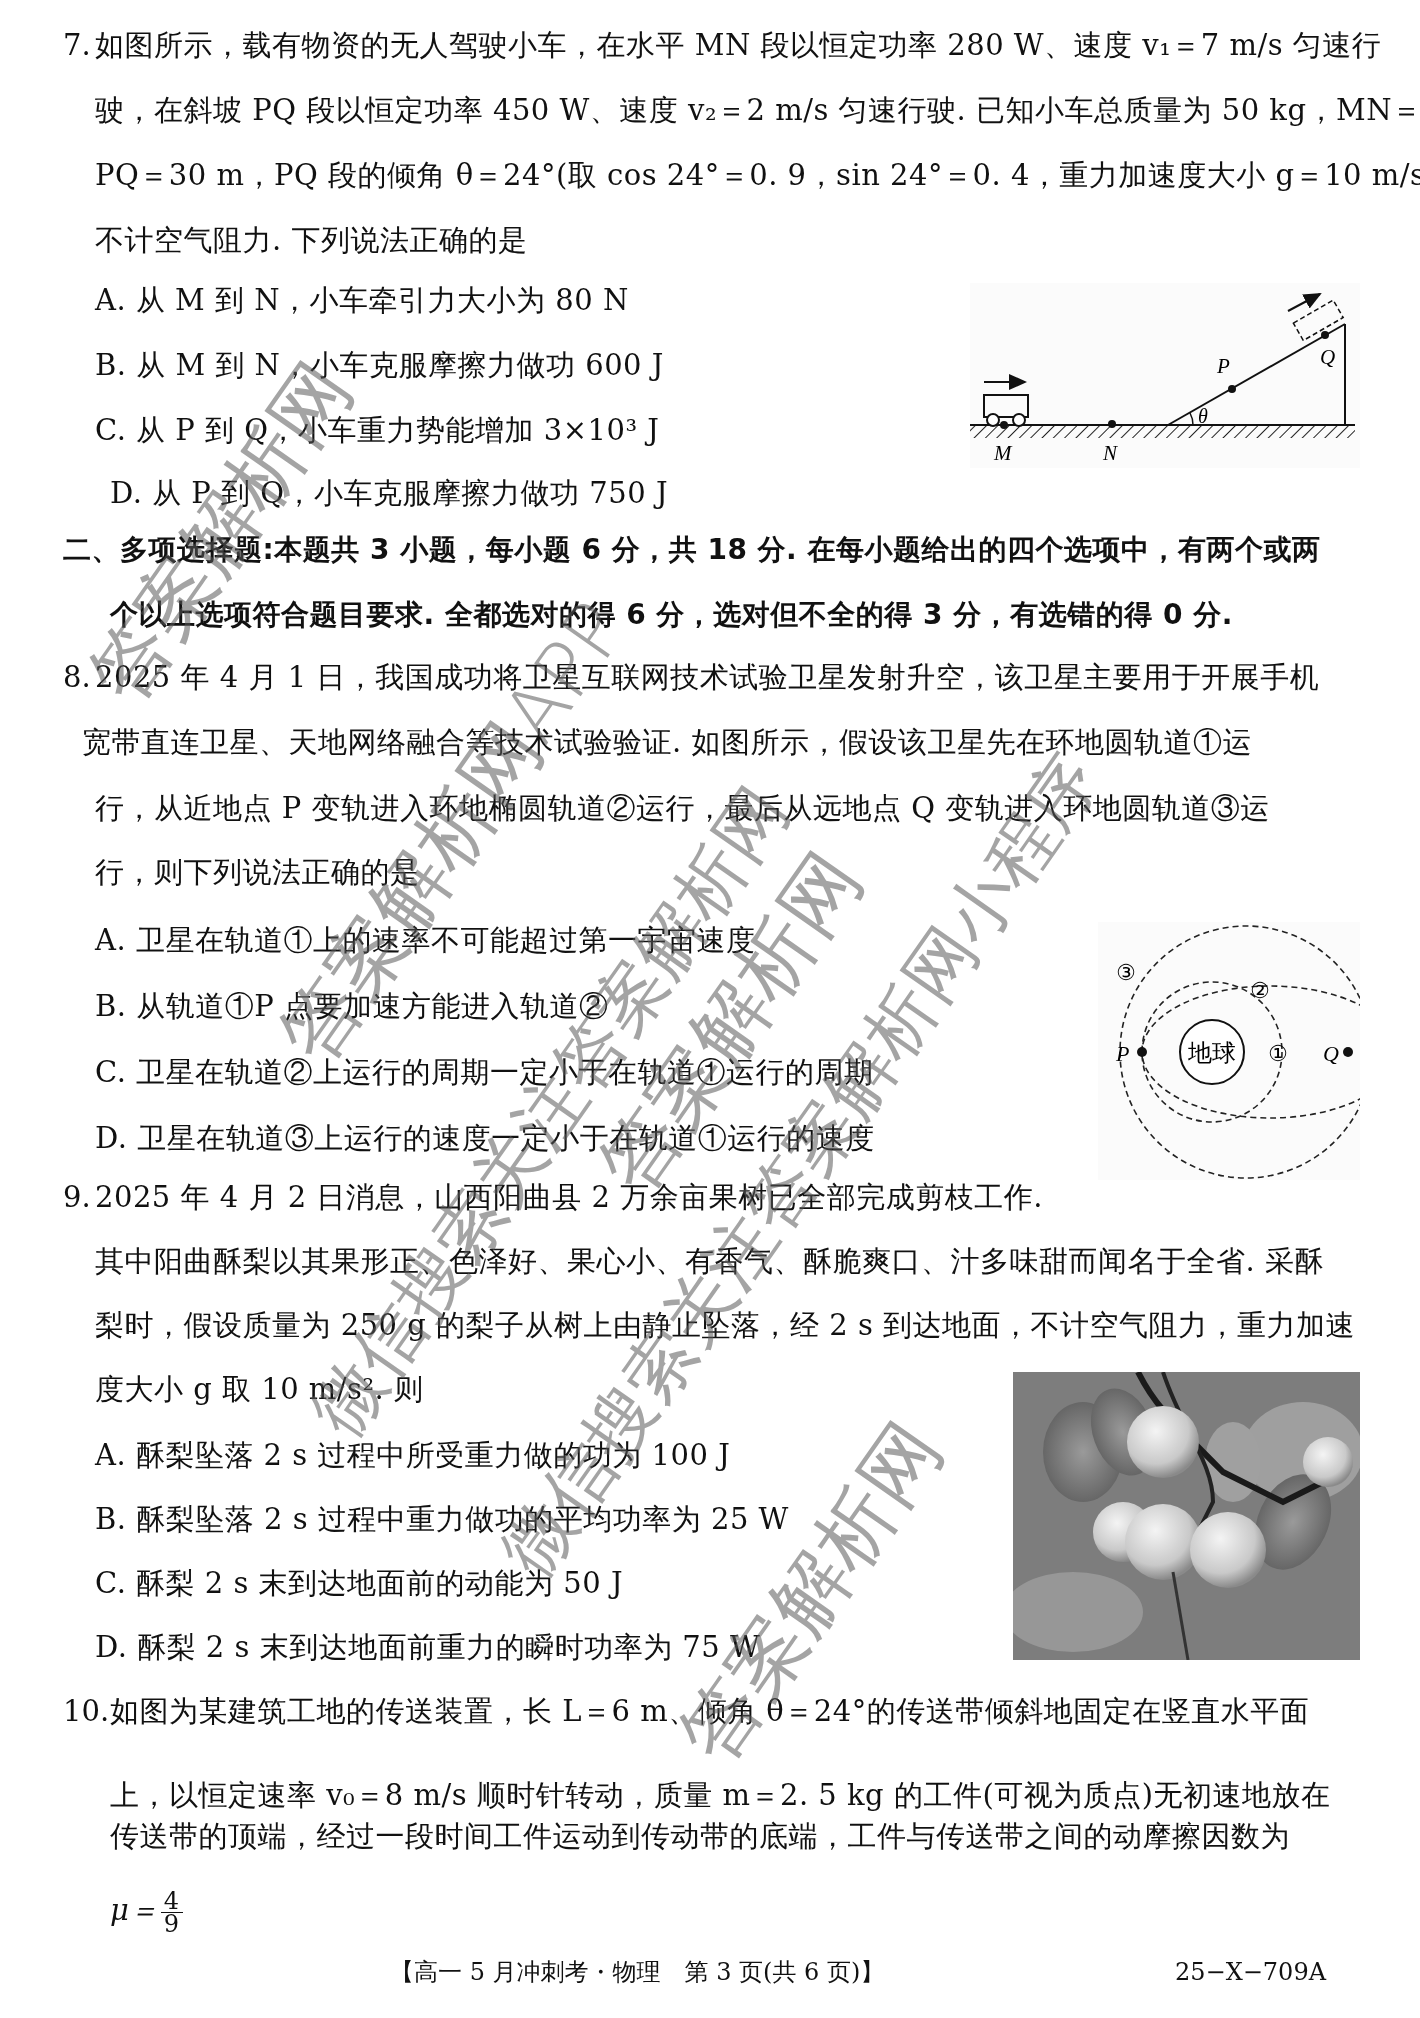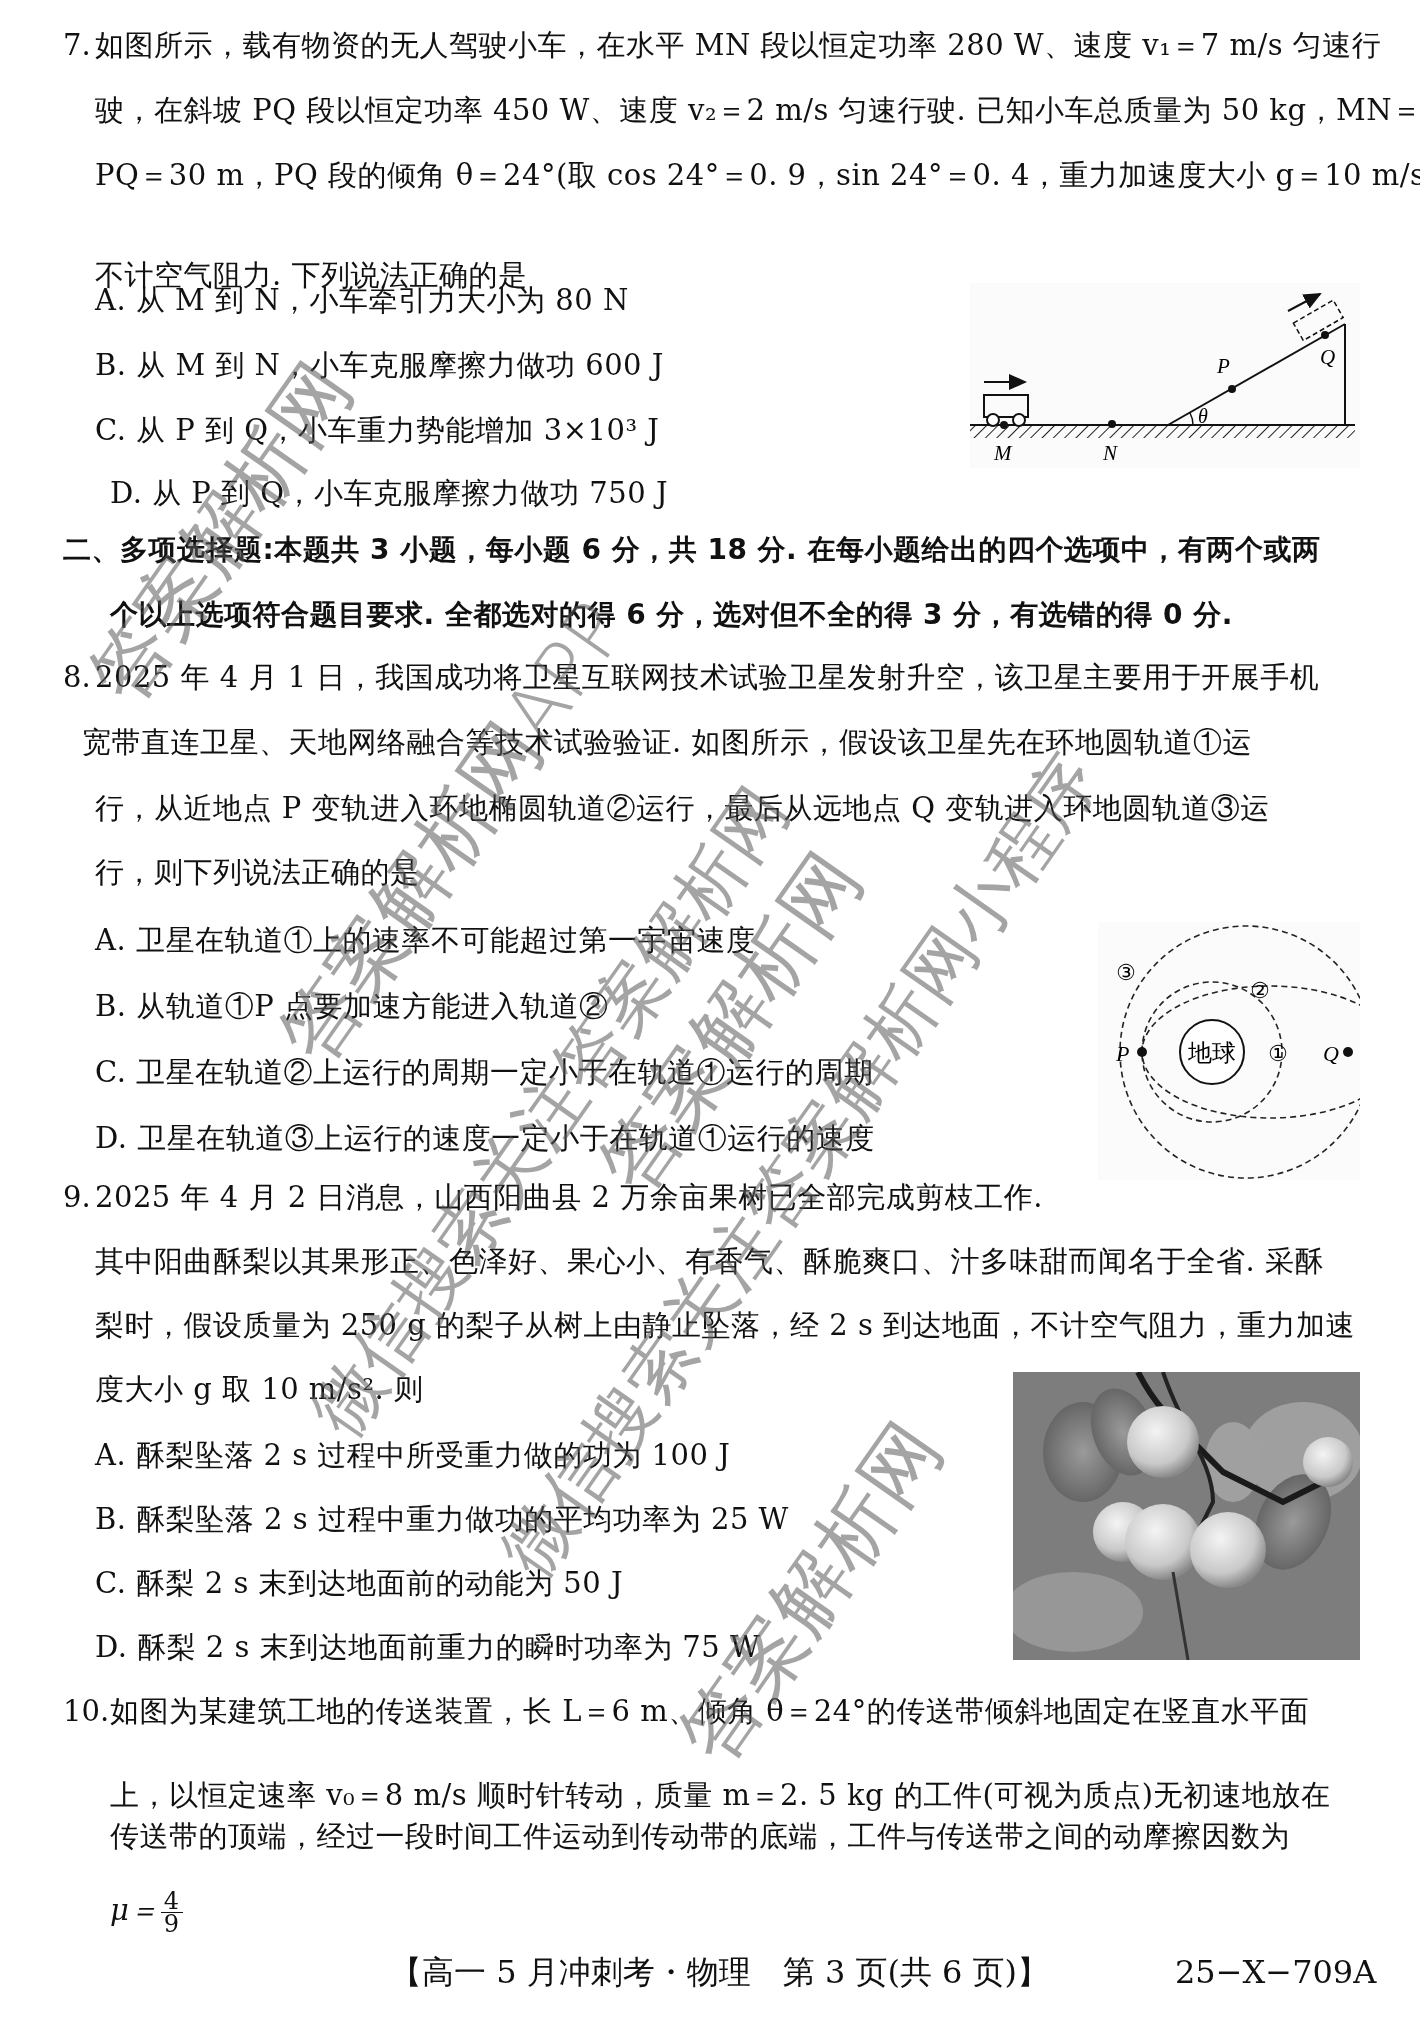--- a/index.html
+++ b/index.html
@@ -8,33 +8,33 @@
   .line { position: absolute; white-space: nowrap; font-size: 29px; line-height: 40px; height: 40px;
           letter-spacing: 0.5px; }
   .bold { font-family: "DejaVu Sans", "Liberation Sans", sans-serif; font-weight: bold; font-size: 28px; }
   .num { position: absolute; font-size: 29px; line-height: 40px; }
   .frac { display: inline-block; vertical-align: middle; text-align: center; font-size: 24px; line-height: 22px; margin: 0 2px; }
   .frac .n { display: block; border-bottom: 1.5px solid #111; padding: 0 3px; }
   .frac .d { display: block; }
   .figure { position: absolute; background: #fbfbfb; }
   .photo { position: absolute; left: 1013px; top: 1372px; width: 347px; height: 288px; overflow: hidden;
            background: radial-gradient(circle at 20% 30%, #d8d8d8 0, #8d8d8d 40%, #5a5a5a 100%); }
-  .footer { position: absolute; top: 1952px; font-size: 32px; line-height: 40px; white-space: nowrap; }
+  .footer { position: absolute; top: 1952px; font-size: 24px; line-height: 40px; white-space: nowrap; }
   .wm { position: absolute; color: rgba(90,90,90,0.55); font-family: "DejaVu Sans", sans-serif; font-size: 78px;
         white-space: nowrap; transform-origin: left center; pointer-events: none; font-weight: 200; }
 </style>
 </head>
 <body>
 
 <div>
   <span class="num" style="left:63px; top:25px;">7.</span>
   <div class="line" style="left:95px; top:25px;">如图所示，载有物资的无人驾驶小车，在水平 MN 段以恒定功率 280 W、速度 v₁＝7 m/s 匀速行</div>
   <div class="line" style="left:95px; top:90px;">驶，在斜坡 PQ 段以恒定功率 450 W、速度 v₂＝2 m/s 匀速行驶. 已知小车总质量为 50 kg，MN＝</div>
   <div class="line" style="left:95px; top:155px;">PQ＝30 m，PQ 段的倾角 θ＝24°(取 cos 24°＝0. 9，sin 24°＝0. 4，重力加速度大小 g＝10 m/s²)，</div>
-  <div class="line" style="left:95px; top:220px;margin-top:35px;">不计空气阻力. 下列说法正确的是</div>
+  <div class="line" style="left:95px; top:220px;">不计空气阻力. 下列说法正确的是</div>
   <div class="line" style="left:95px; top:280px;">A. 从 M 到 N，小车牵引力大小为 80 N</div>
   <div class="line" style="left:95px; top:345px;">B. 从 M 到 N，小车克服摩擦力做功 600 J</div>
   <div class="line" style="left:95px; top:410px;">C. 从 P 到 Q，小车重力势能增加 3×10³ J</div>
   <div class="line" style="left:95px; top:473px;margin-left:15px;">D. 从 P 到 Q，小车克服摩擦力做功 750 J</div>
 
   <div class="figure" style="left:970px; top:283px; width:390px; height:185px;">
     <svg width="390" height="185" viewBox="0 0 390 185">
       <defs>
         <pattern id="hatch" patternUnits="userSpaceOnUse" width="8" height="8" patternTransform="rotate(45)">
           <line x1="0" y1="0" x2="0" y2="8" stroke="#222" stroke-width="2"></line>

